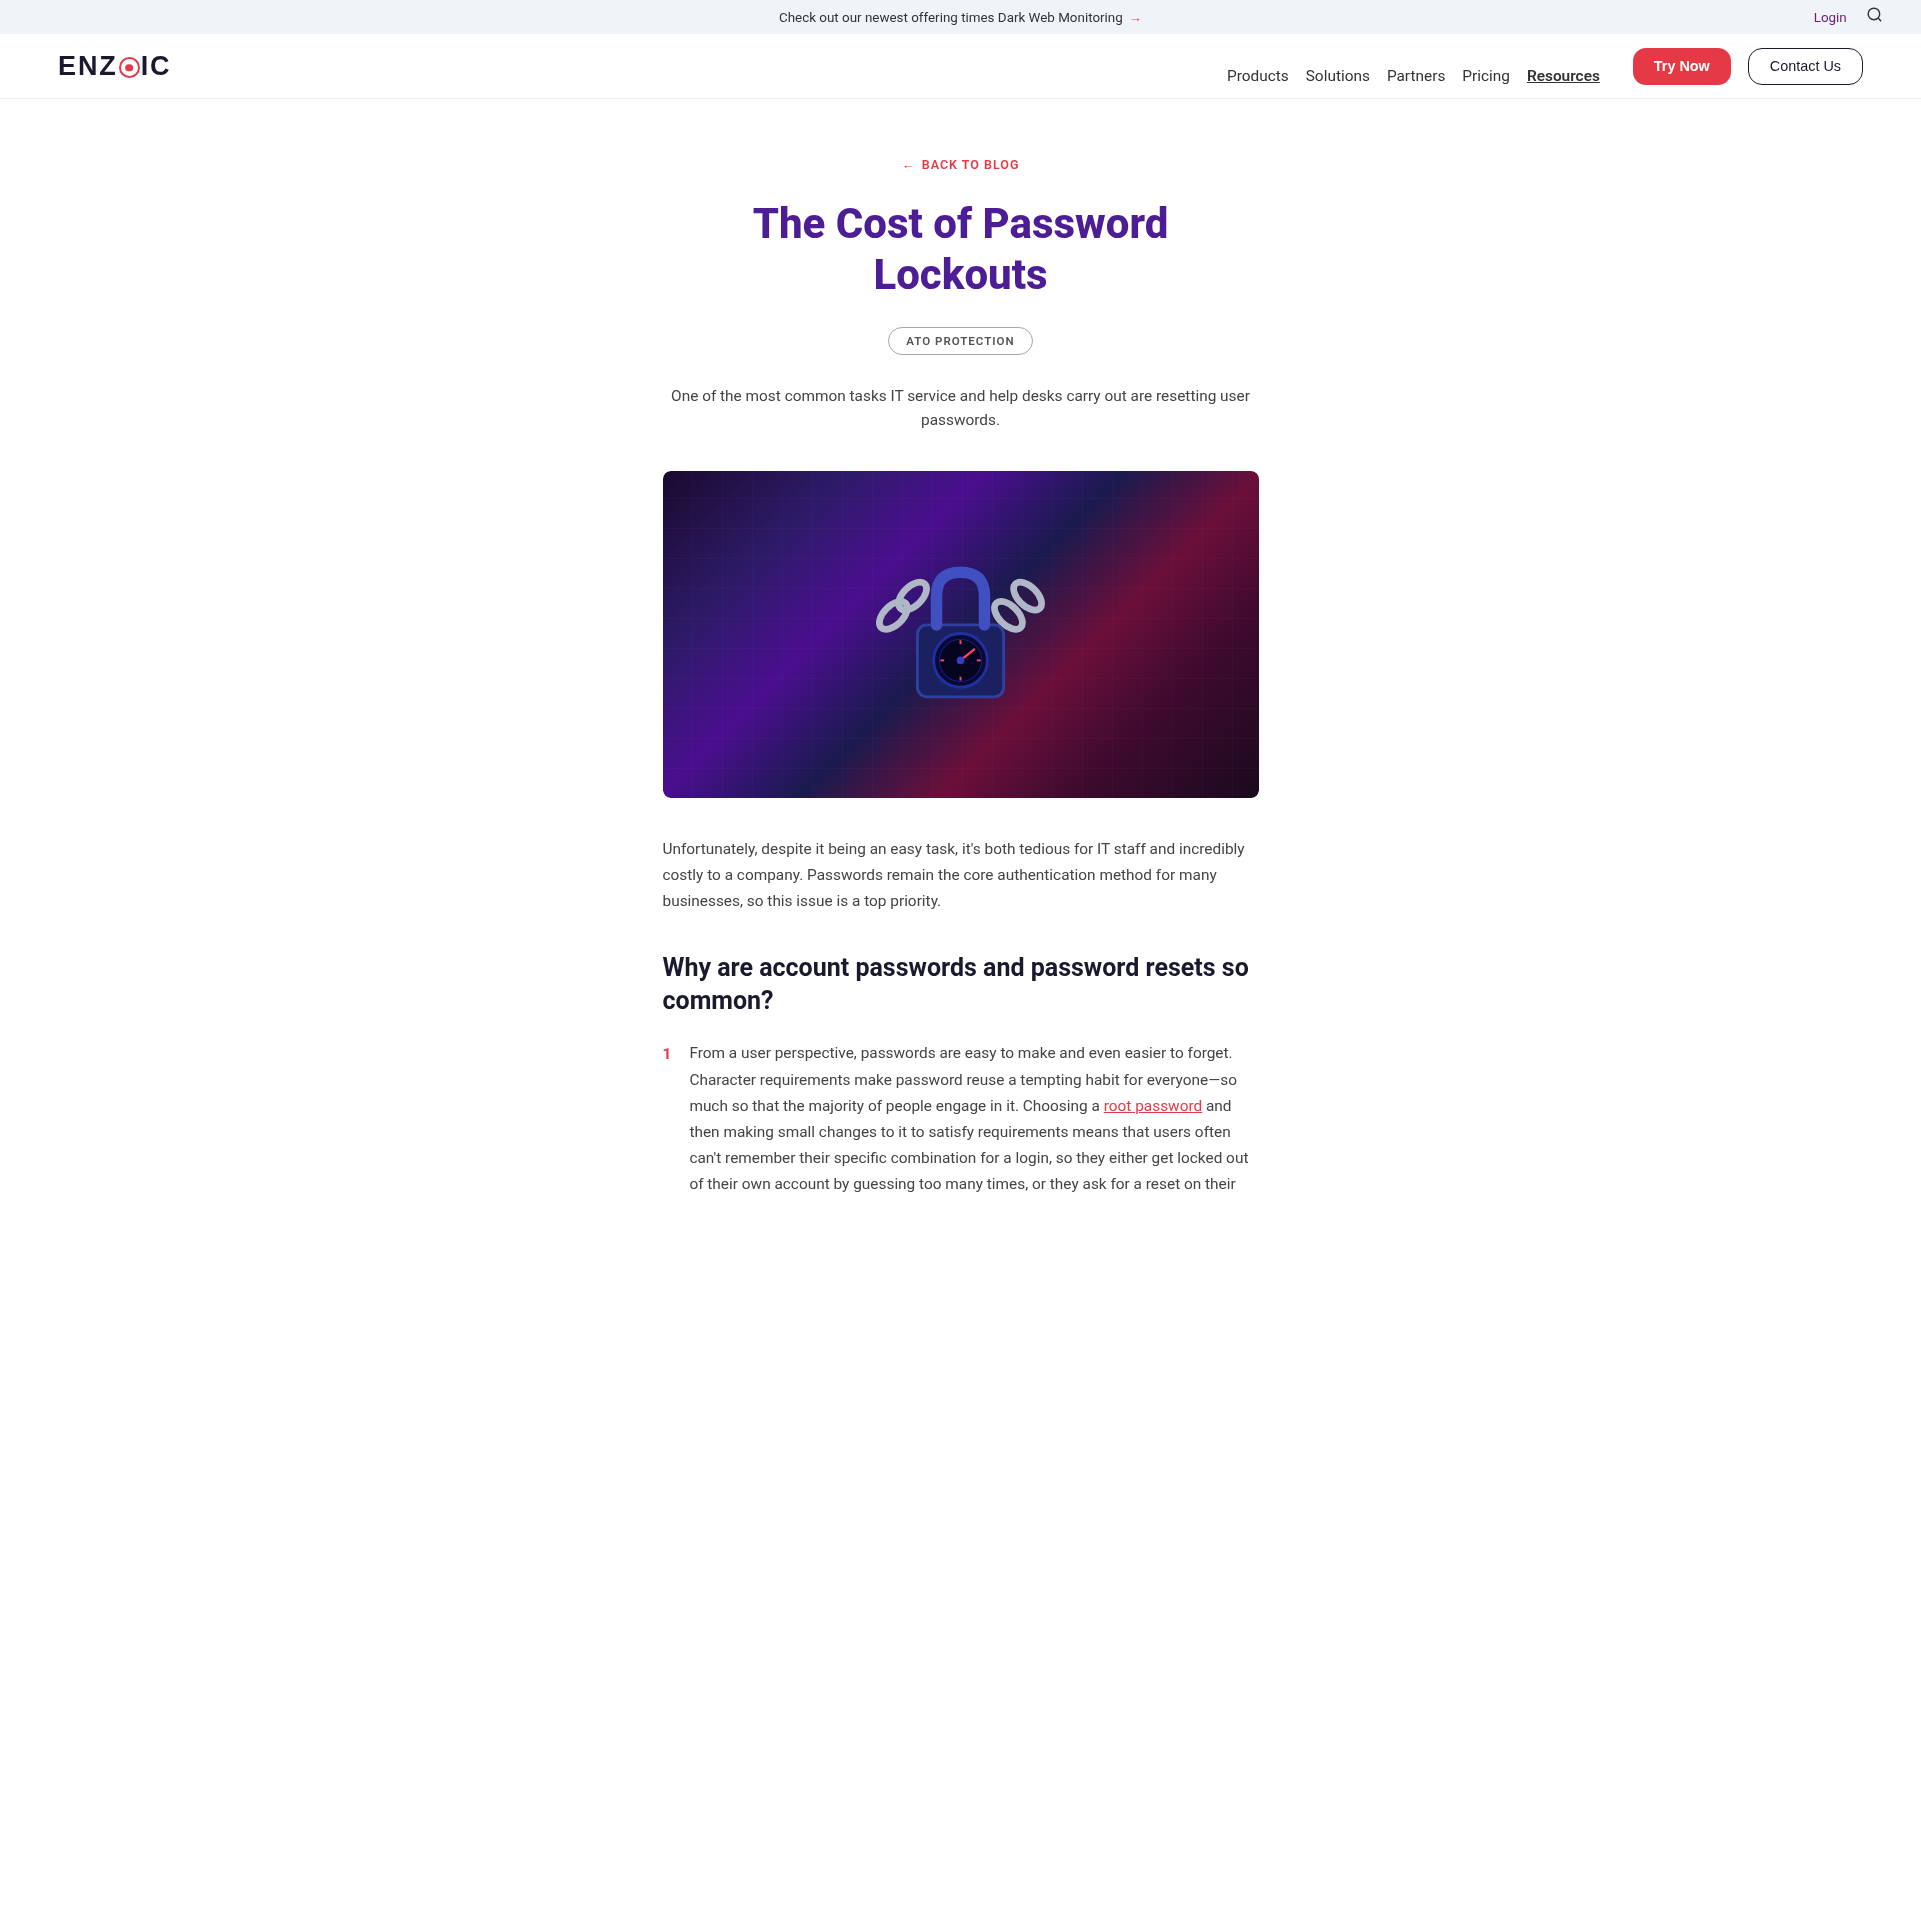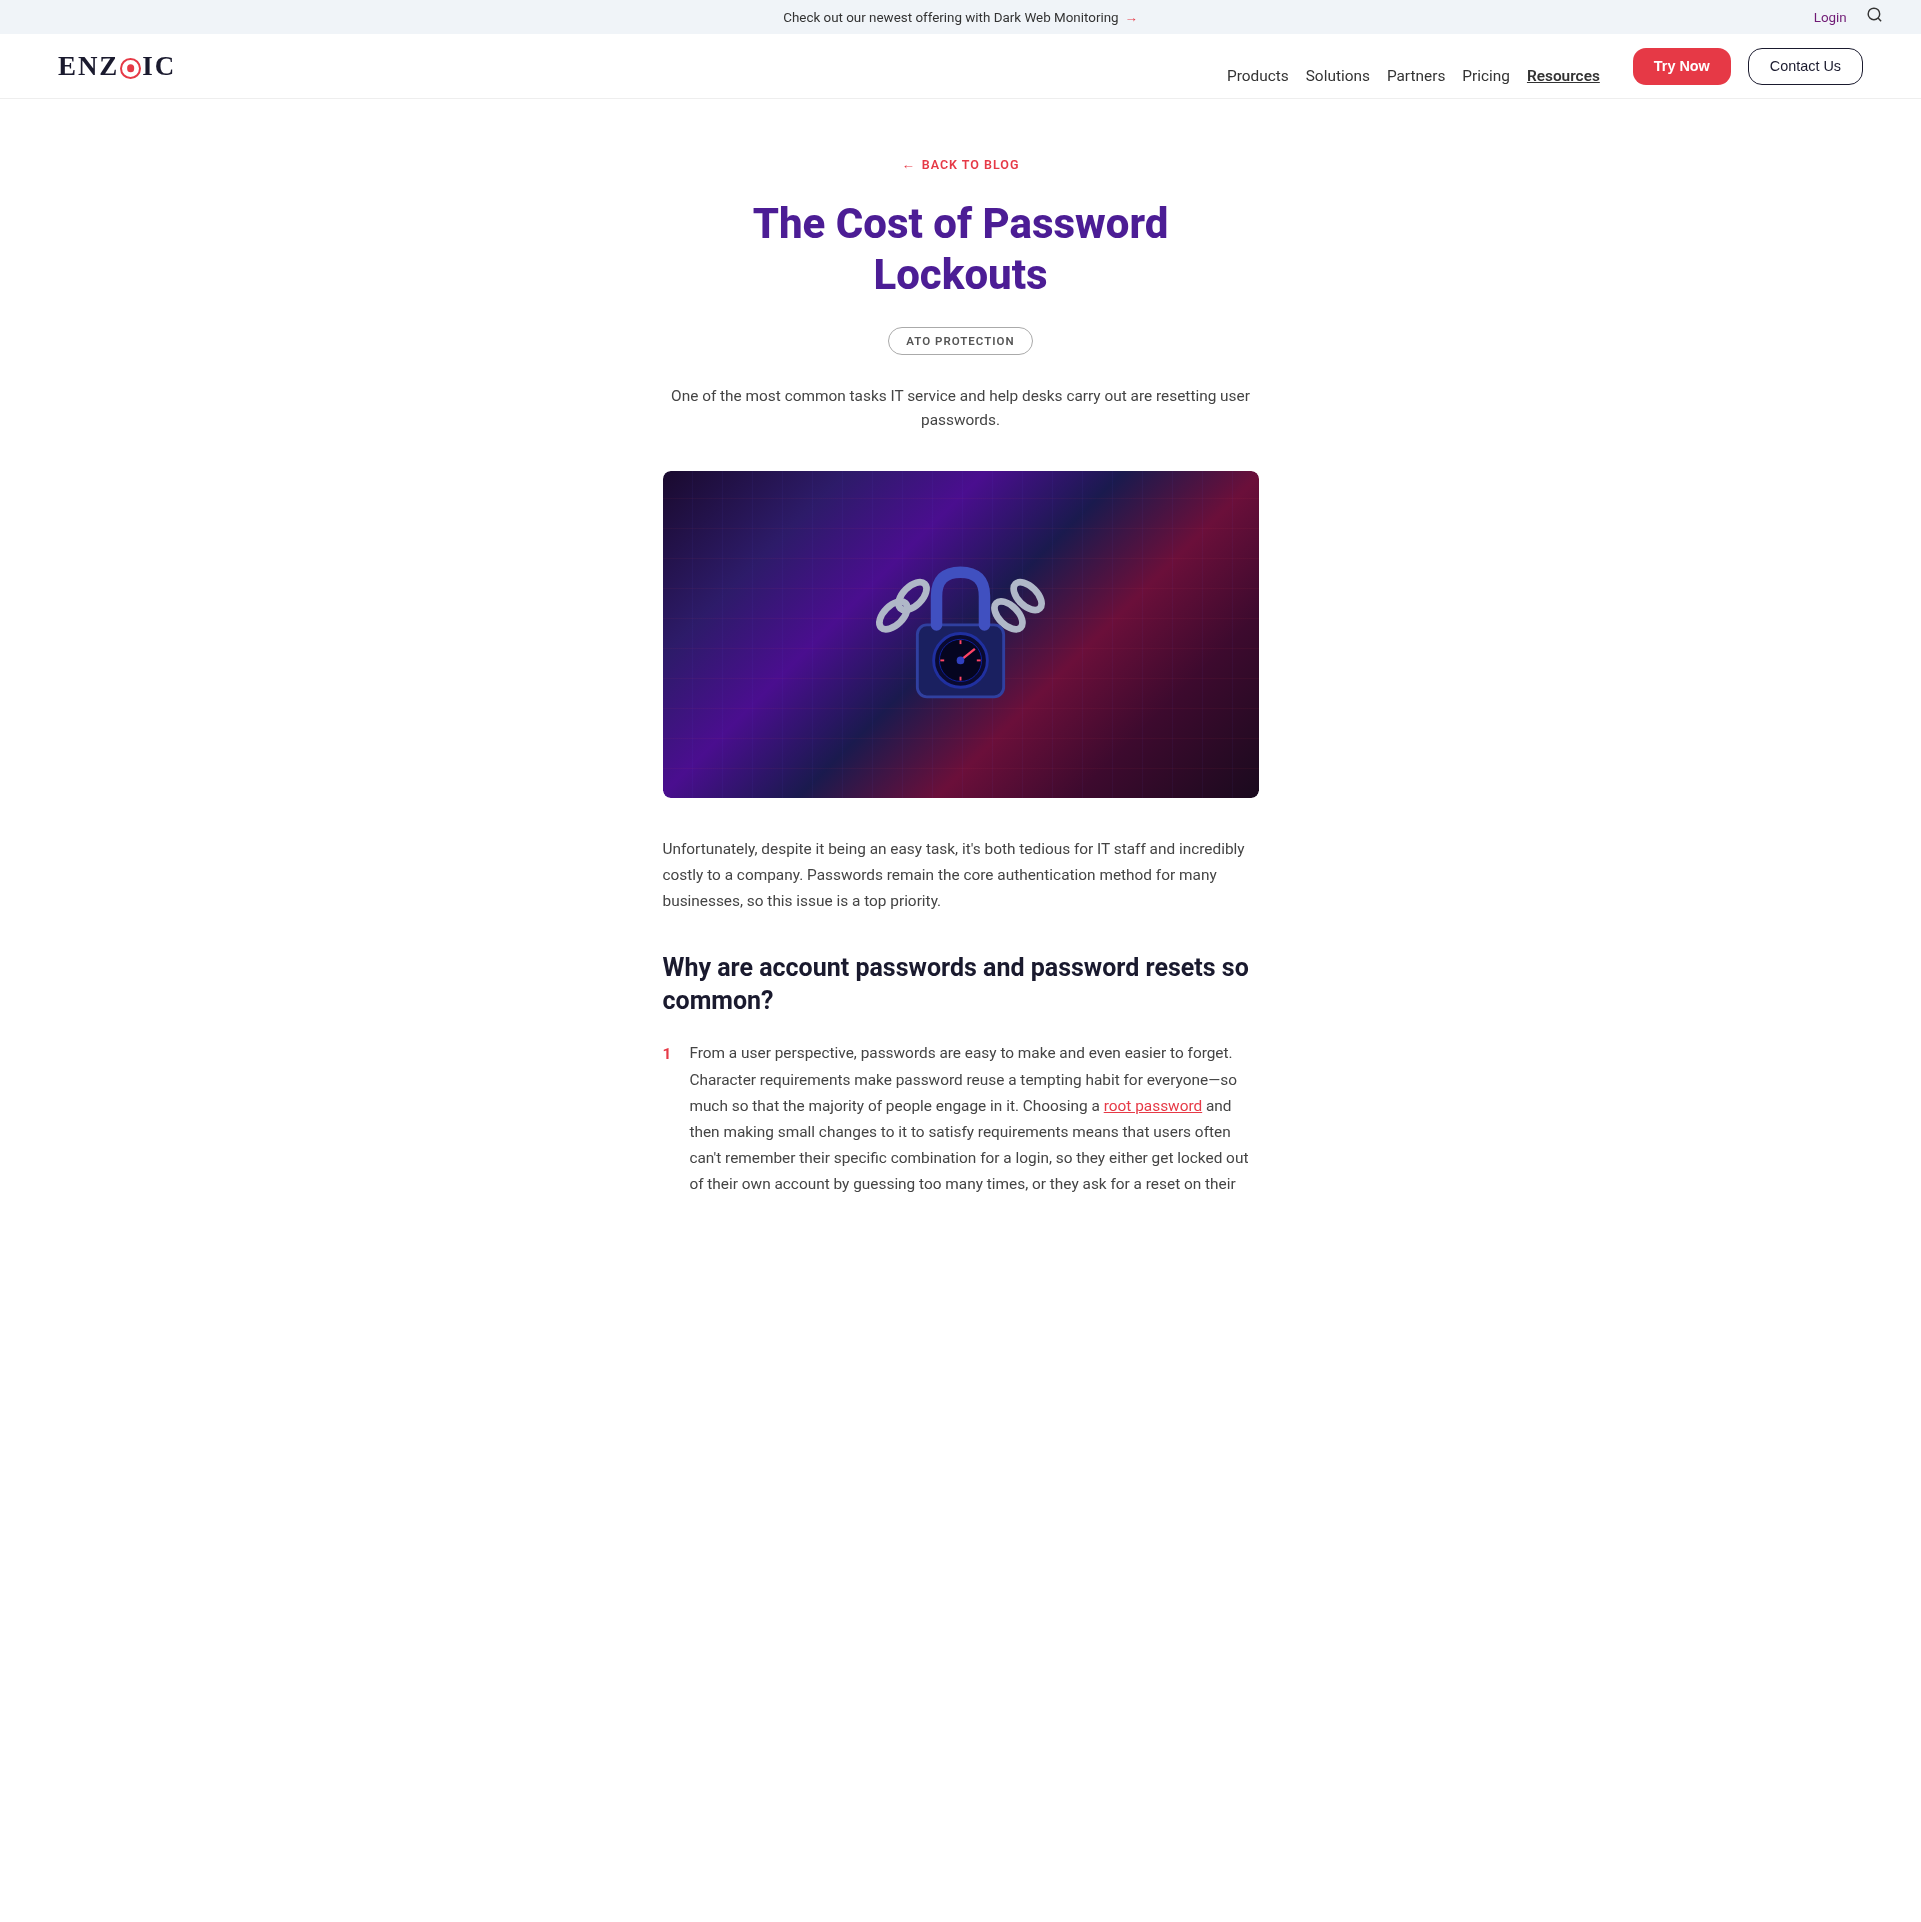--- a/index.html
+++ b/index.html
@@ -49,21 +49,21 @@
       justify-content: space-between;
       padding: 13.4px 58px;
       border-bottom: 1px solid #eee;
       background: #fff;
     }
     .logo {
       font-size: 27px;
       font-weight: 700;
       letter-spacing: 1.9px;
       color: #1a1a2e;
-      font-family: Liberation Serif, serif;
+      font-family: Liberation Sans, sans-serif;
     }
     .logo-icon {
       display: inline-block;
       width: 21px;
       height: 21px;
       border-radius: 50%;
       border: 2.4px solid #e63946;
       position: relative;
       vertical-align: middle;
       margin: 0 1px;
@@ -251,21 +251,21 @@
     .link-red {
       color: #e63946;
       text-decoration: underline;
       cursor: pointer;
     }
   </style>
 </head>
 <body>
 
 <div class="top-banner">
-  <span>Check out our newest offering with Dark Web Monitoring</span>
+  <span>Check out our newest offering times Dark Web Monitoring</span>
   <span class="arrow">→</span>
   <div class="banner-actions">
     <a href="#">Login</a>
     <button class="search-icon-btn">
       <svg width="17.3" height="17.3" viewBox="0 0 24 24" fill="none" stroke="#333" stroke-width="2">
         <circle cx="11" cy="11" r="8"></circle>
         <line x1="21" y1="21" x2="16.65" y2="16.65"></line>
       </svg>
     </button>
   </div>

